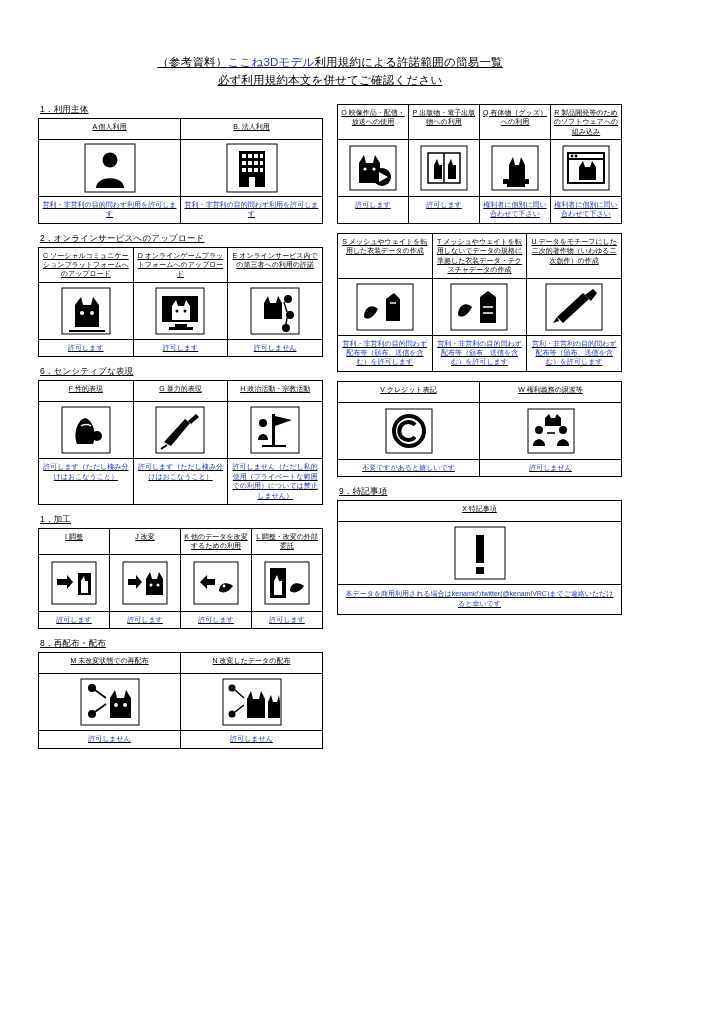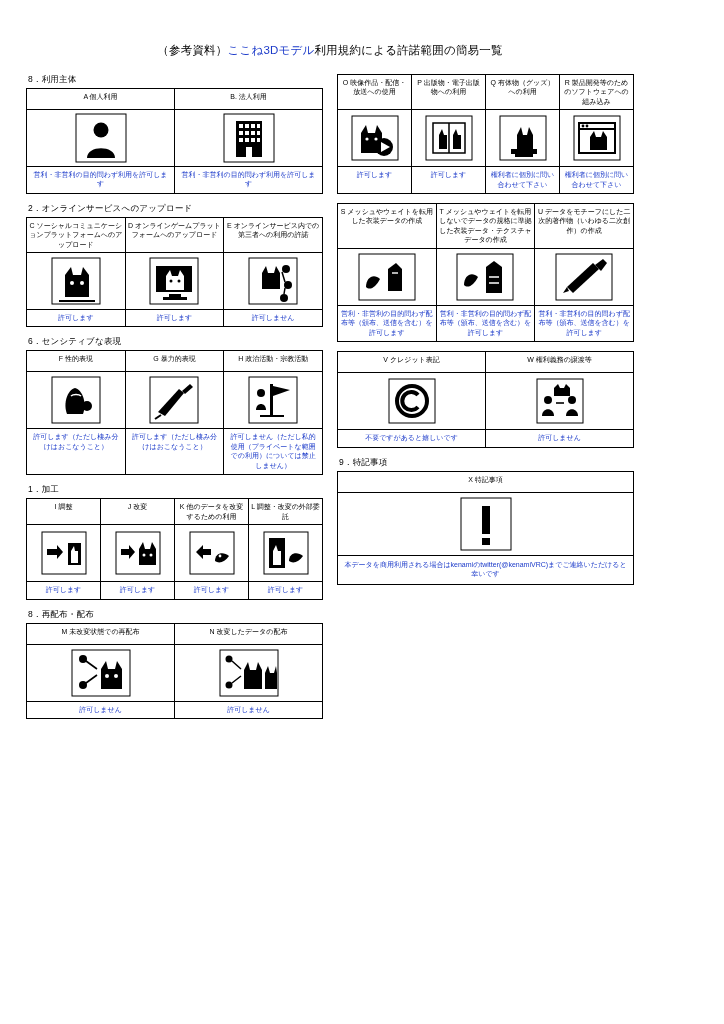--- a/index.html
+++ b/index.html
@@ -11,23 +11,24 @@
     width: 724px;
     height: 1024px;
     font-family: "Liberation Sans", sans-serif;
     color: #000000;
     position: relative;
     overflow: hidden;
   }
   .page {
     width: 660px;
     height: 1024px;
-    padding: 0;
+    padding: 12px;
     box-sizing: border-box;
     position: relative;
+    text-decoration: underline;
   }
   .title-block {
     text-align: center;
     padding-top: 42px;
     line-height: 1.55;
   }
   .title-line1 {
     font-size: 11.5px;
     letter-spacing: 0.2px;
   }
@@ -106,28 +107,29 @@
     justify-content: center;
   }
 </style>
 </head>
 <body>
 
 <div class="page">
 
   <div class="title-block">
     <div class="title-line1"><span>（参考資料）</span><span class="hl">ここね3Dモデル</span><span>利用規約による許諾範囲の簡易一覧</span></div>
+    <div class="title-line2">必ず利用規約本文を併せてご確認ください</div>
   </div>
 
   <div class="columns">
 
     <div class="col">
 
       <div class="section">
-        <div class="section-title">8．利用主体</div>
+        <div class="section-title">1．利用主体</div>
         <table class="grid">
           <tbody>
               <tr>
             <td>
               <div class="cell-head">A 個人利用</div>
             </td>
             <td>
               <div class="cell-head">B. 法人利用</div>
             </td>
           </tr>

